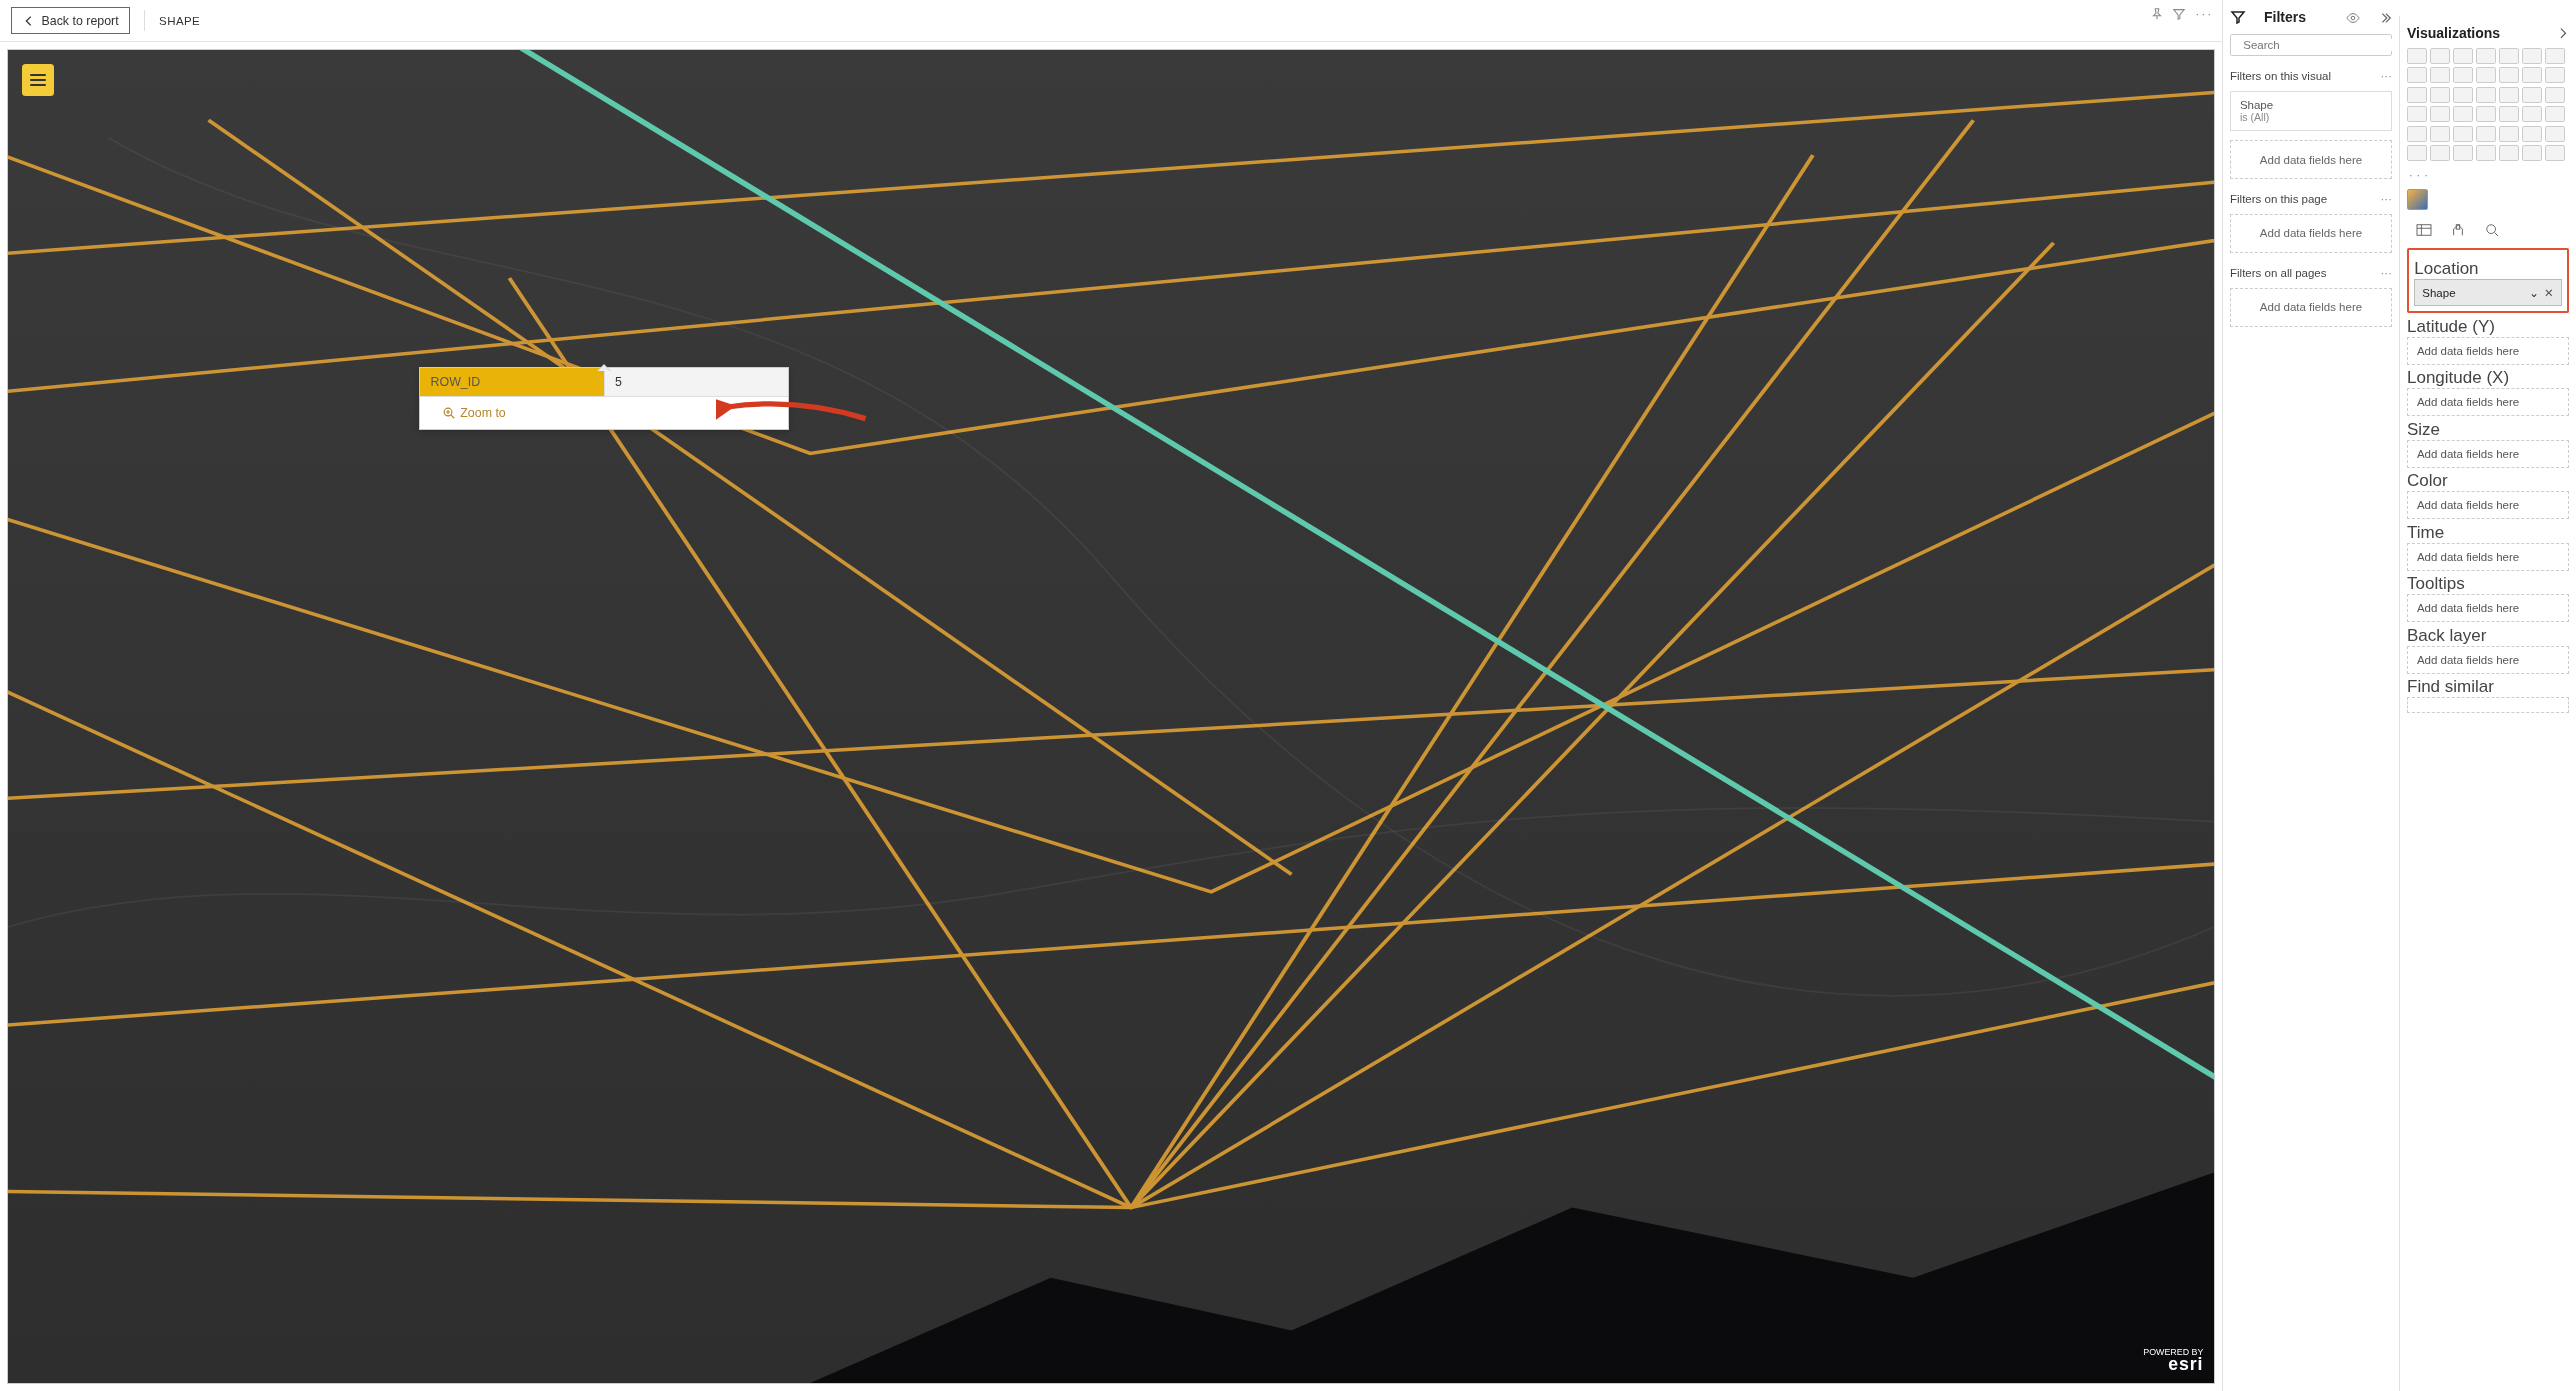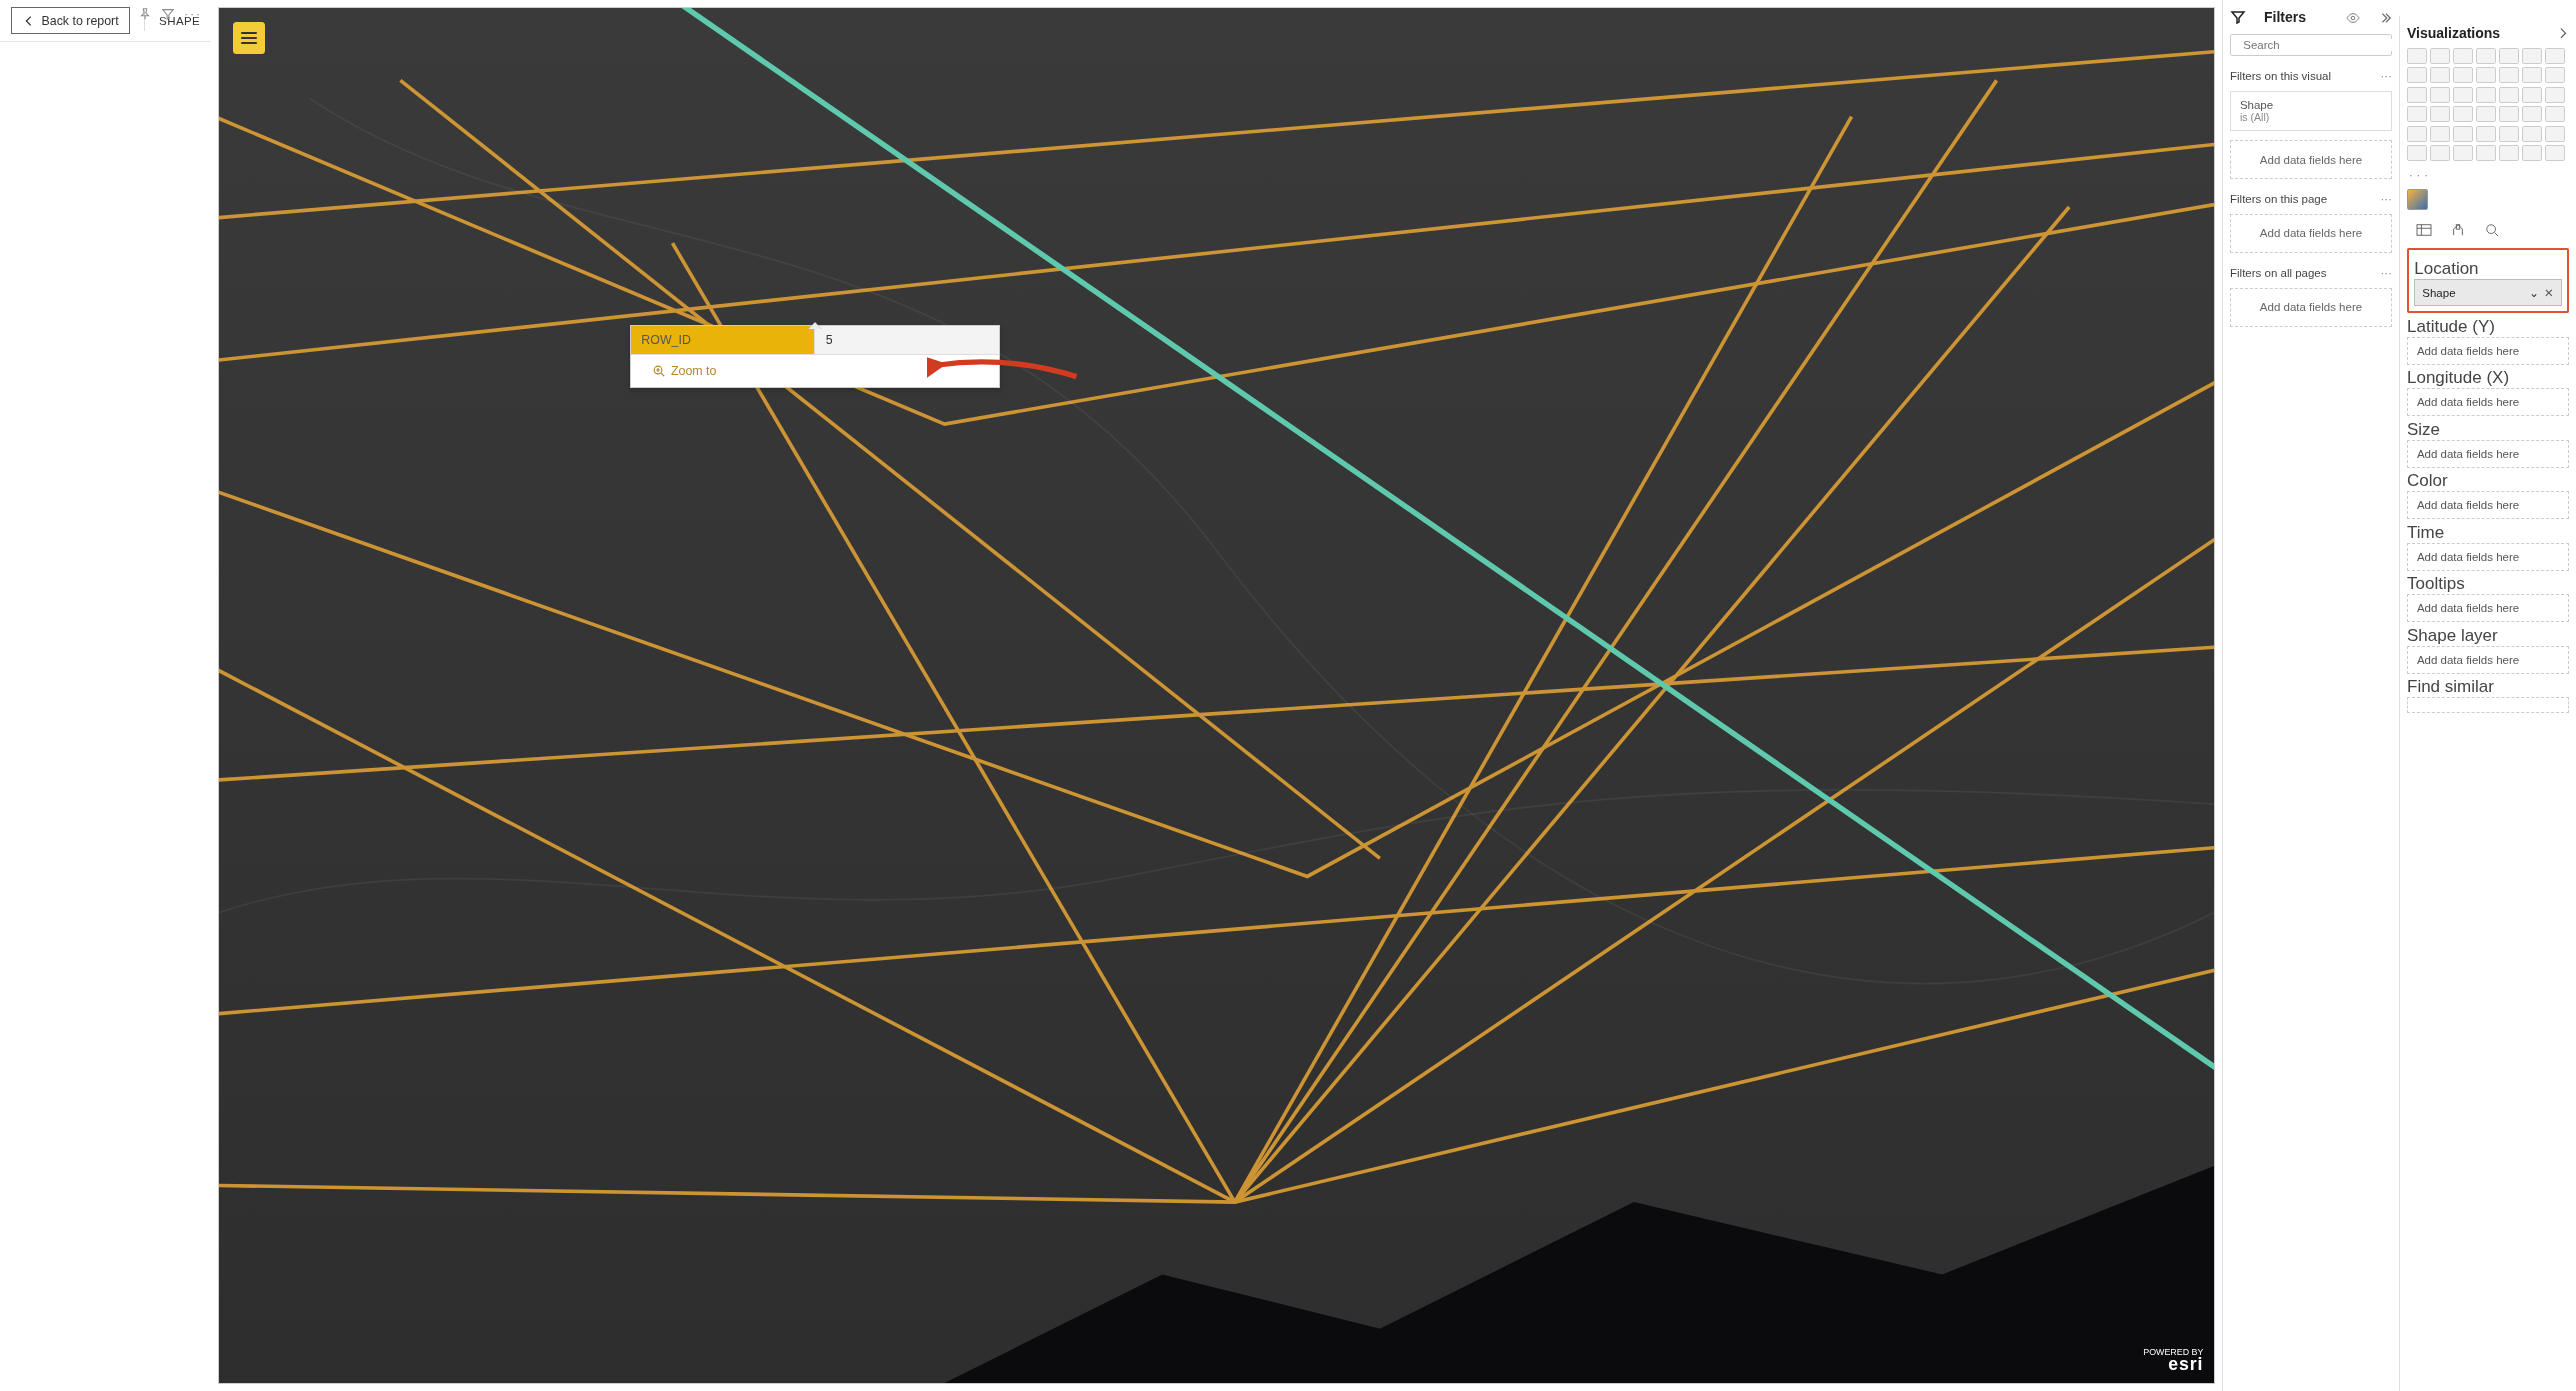--- a/index.html
+++ b/index.html
@@ -1,18 +1,18 @@
 <!DOCTYPE html>
 <html><head>
 <meta charset="utf-8">
 <style>
   * { box-sizing: border-box; margin:0; padding:0; }
   html,body { width:100%; height:100%; font-family: "Segoe UI", -apple-system, sans-serif; font-size:12.4px; color:#222; background:#fff; overflow:hidden;}
   .app { display:flex; width:100%; height:100%; }
-  .main { flex:1; display:flex; min-width:0; }
+  .main { flex:1; display:flex; flex-direction:column; min-width:0; }
   .topbar { display:flex; align-items:center; padding:7px 10.6px; gap:14px; border-bottom:0.9px solid #e6e6e6; position:relative; height:42px;}
   .back-btn { border:1.3px solid #666; padding:5.3px 10.6px; display:flex; align-items:center; gap:5.3px; cursor:pointer; font-size:12.4px; color:#333; background:#fff;}
   .topbar-title { font-size:11.5px; letter-spacing:0.4px; color:#333; }
   .topbar-actions { position:absolute; right:8.9px; top:7px; display:flex; gap:8.9px; color:#666; }
   .map-area { flex:1; position:relative; background:linear-gradient(180deg, #3a3a3a, #2e2e2e); overflow:hidden; border:0.9px solid #ccc; margin:7px;}
   .hamburger { position:absolute; top:14px; left:14px; width:32px; height:32px; background:#f3cc37; border-radius:3.5px; display:flex; align-items:center; justify-content:center; cursor:pointer; }
   .hamburger .bars, .hamburger .bars::before, .hamburger .bars::after {content:""; display:block; width:16px; height:1.8px; background:#333; border-radius:0.9px; position:relative;}
   .hamburger .bars::before{position:absolute; top:-5.3px;}
   .hamburger .bars::after{position:absolute; top:5.3px;}
   .esri-logo { position:absolute; right:10.6px; bottom:8.9px; color:#fff; font-size:8.9px; text-align:right; line-height:1;margin-top:7px;}
@@ -269,20 +269,20 @@
         <div class="well-label">Longitude (X)</div>
         <div class="well">Add data fields here</div>
         <div class="well-label">Size</div>
         <div class="well">Add data fields here</div>
         <div class="well-label">Color</div>
         <div class="well">Add data fields here</div>
         <div class="well-label">Time</div>
         <div class="well">Add data fields here</div>
         <div class="well-label">Tooltips</div>
         <div class="well">Add data fields here</div>
-        <div class="well-label">Shape layer</div>
+        <div class="well-label">Back layer</div>
         <div class="well">Add data fields here</div>
         <div class="well-label">Find similar</div>
         <div class="well"></div>
       </div>
   </div>
 </div>
 
 
 </body></html>

